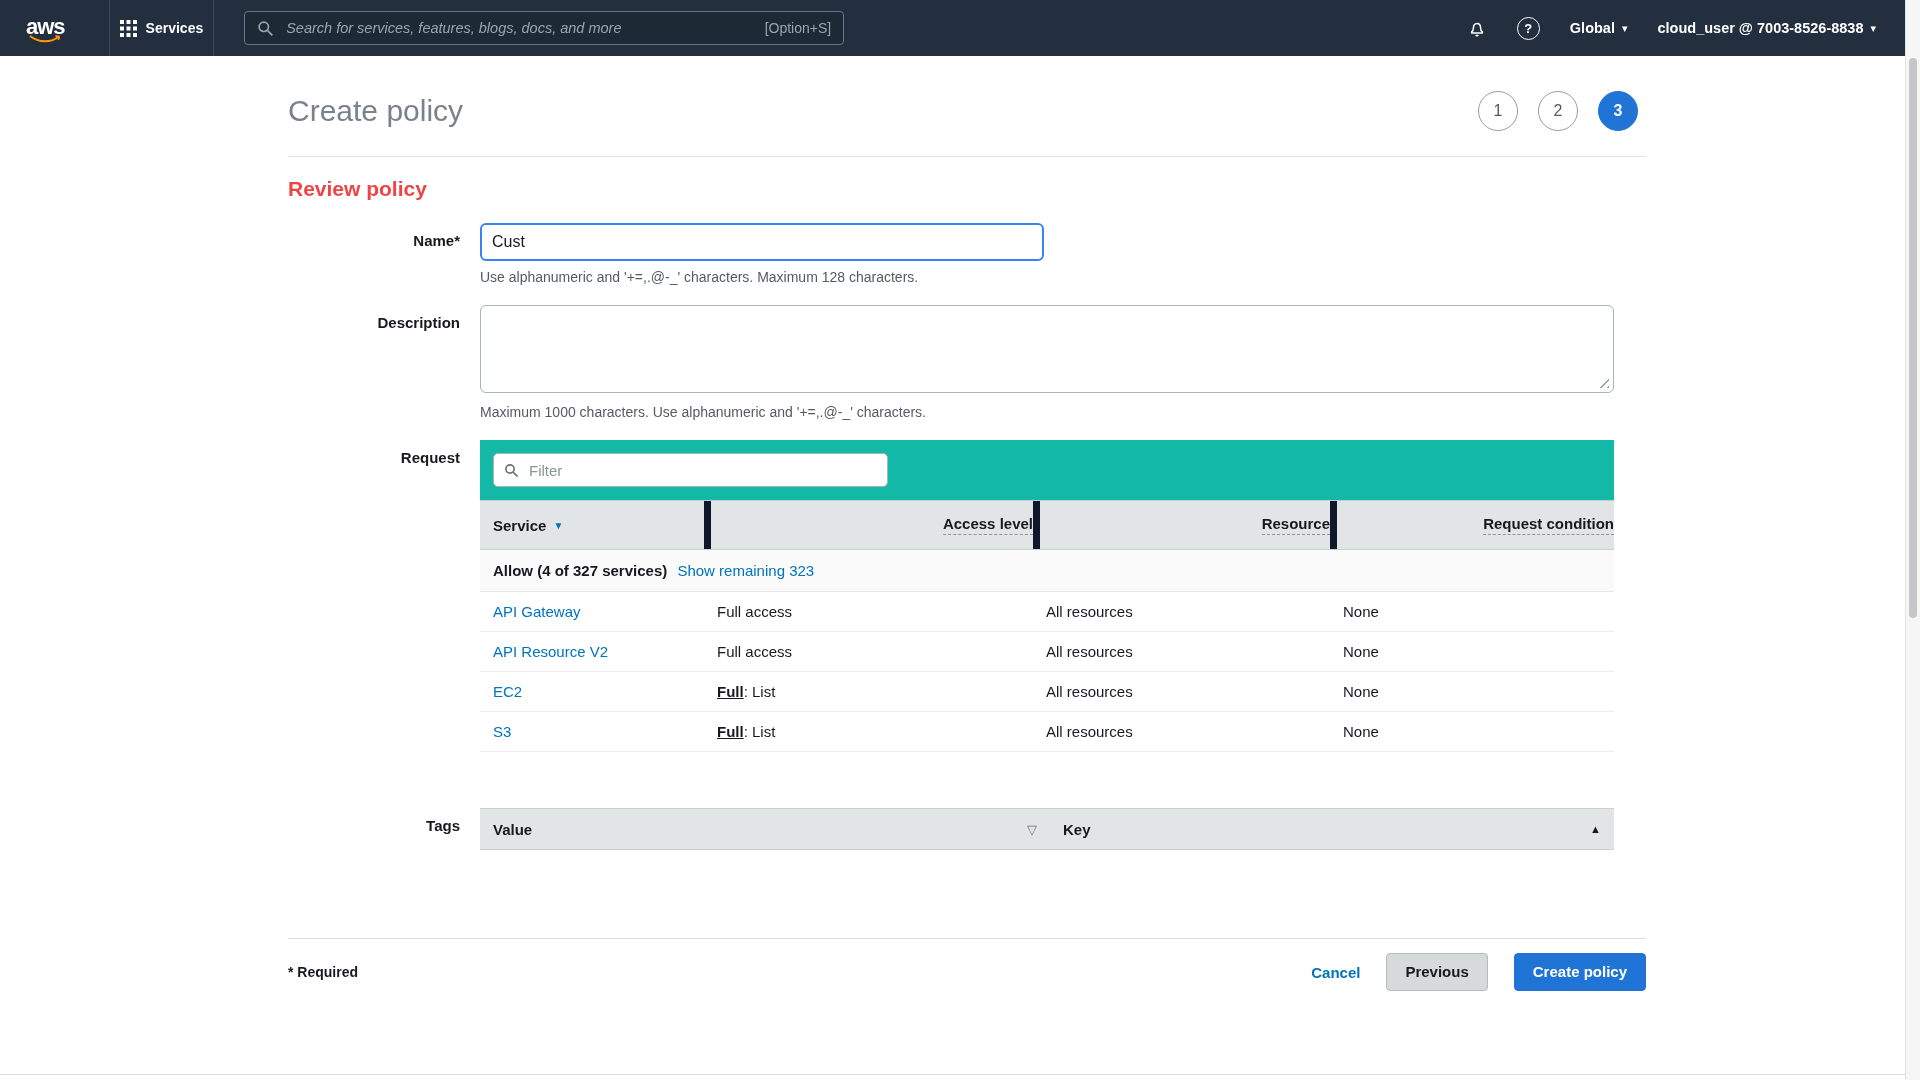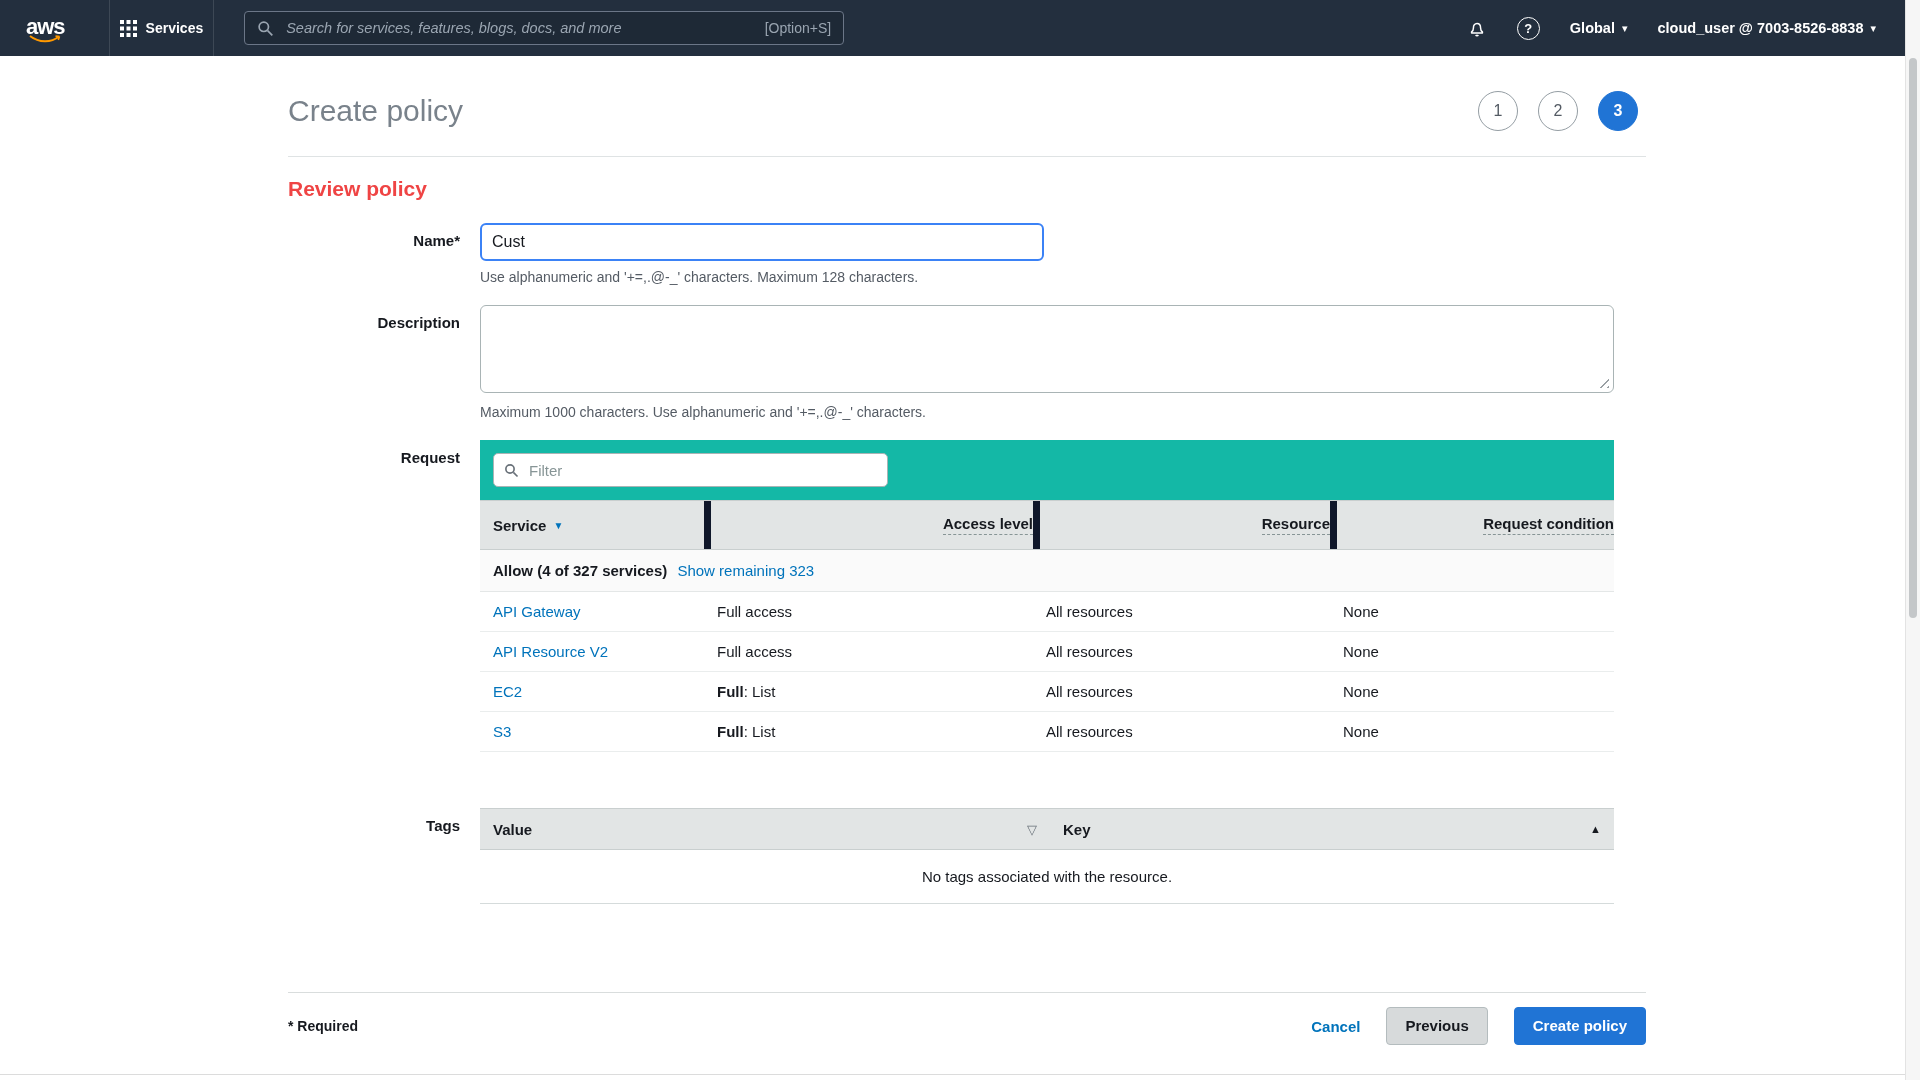--- a/index.html
+++ b/index.html
@@ -90,21 +90,21 @@
   .sum-th{display:flex;align-items:center;padding-left:13px;font-weight:bold;font-size:15px;cursor:pointer;}
   .sum-th + .sum-th{border-left:7px solid #0f172a;justify-content:flex-end;}
   .th-dashed{border-bottom:1px dashed #879596;padding-bottom:2px;}
   .sort-caret{font-size:10px;color:var(--link-blue,#0073bb);margin-left:7px;}
   .group-row{background:#fafafa;border-bottom:1px solid #e4e7e7;padding:12px 13px;font-size:15px;}
   .group-row b{font-weight:bold;}
   .table-link{color:var(--link-blue,#0073bb);text-decoration:none;cursor:pointer;}
   .group-row .table-link{margin-left:6px;}
   .sum-tr{height:39px;border-bottom:1px solid #eaeded;}
   .sum-td{display:flex;align-items:center;padding-left:13px;font-size:15px;}
-  .access-bold{font-weight:bold;}
+  .access-bold{font-weight:bold;text-decoration:underline;}
 
   
   .tags-row{margin-top:56px;}
   .tags-panel{width:1134px;}
   .tags-header{
     display:grid;grid-template-columns:570px 1fr;background:#e2e5e5;
     border-top:1px solid #c9cfcf;border-bottom:1px solid #c9cfcf;height:40px;
   }
   .tags-th{display:flex;align-items:center;padding:0 13px;font-weight:bold;font-size:15px;cursor:pointer;}
   .tags-th .th-caret{margin-left:auto;}
@@ -316,21 +316,20 @@
           <div class="tags-header">
             <div class="tags-th">
               <span>Value</span>
               <span class="th-caret caret-hollow">▽</span>
             </div>
             <div class="tags-th">
               <span>Key</span>
               <span class="th-caret caret-solid">▲</span>
             </div>
           </div>
-          <div class="tags-empty">No tags associated with the resource.</div>
         </div>
       </div>
     </div>
   </div>
 
   <div class="footer">
     <span class="required-note">* Required</span>
     <div class="footer-actions">
       <a class="cancel-link">Cancel</a>
       <button class="btn btn-secondary">Previous</button>

